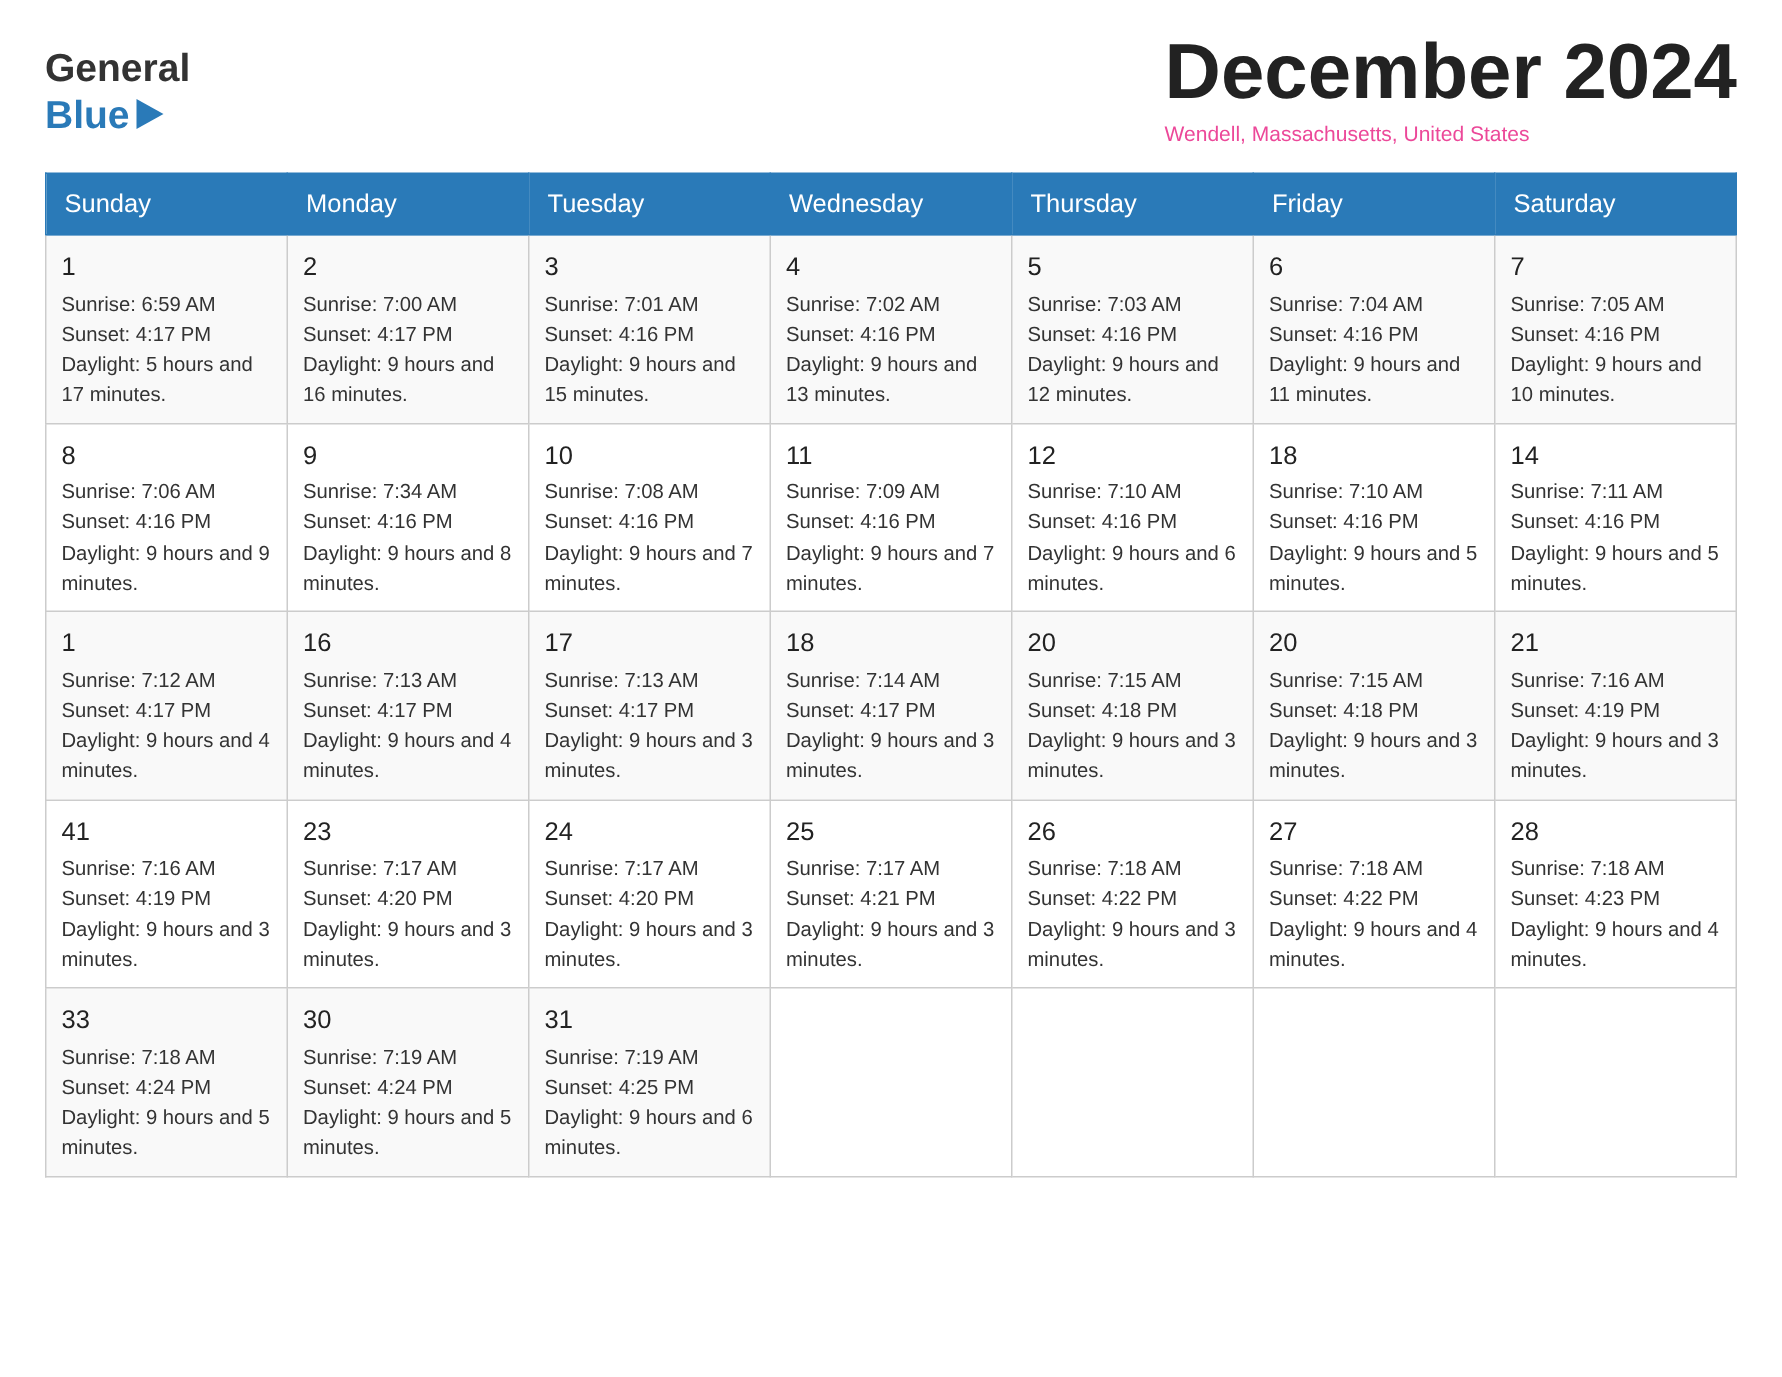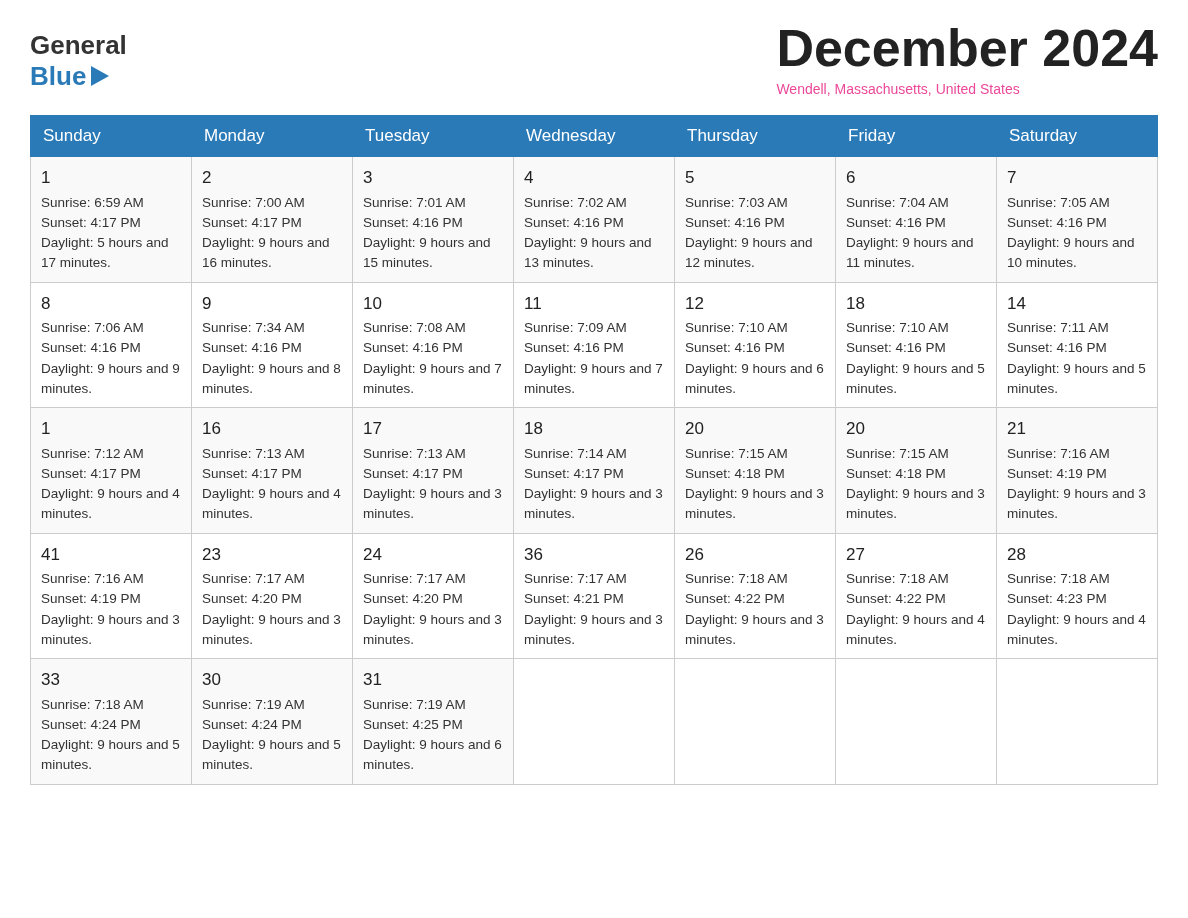--- a/index.html
+++ b/index.html
@@ -156,21 +156,21 @@
         <td><span class="day-num">17</span><span>Sunrise: 7:13 AM</span><br><span>Sunset: 4:17 PM</span><br><span>Daylight: 9 hours and 3 minutes.</span></td>
         <td><span class="day-num">18</span><span>Sunrise: 7:14 AM</span><br><span>Sunset: 4:17 PM</span><br><span>Daylight: 9 hours and 3 minutes.</span></td>
         <td><span class="day-num">20</span><span>Sunrise: 7:15 AM</span><br><span>Sunset: 4:18 PM</span><br><span>Daylight: 9 hours and 3 minutes.</span></td>
         <td><span class="day-num">20</span><span>Sunrise: 7:15 AM</span><br><span>Sunset: 4:18 PM</span><br><span>Daylight: 9 hours and 3 minutes.</span></td>
         <td><span class="day-num">21</span><span>Sunrise: 7:16 AM</span><br><span>Sunset: 4:19 PM</span><br><span>Daylight: 9 hours and 3 minutes.</span></td>
       </tr>
       <tr>
         <td><span class="day-num">41</span><span>Sunrise: 7:16 AM</span><br><span>Sunset: 4:19 PM</span><br><span>Daylight: 9 hours and 3 minutes.</span></td>
         <td><span class="day-num">23</span><span>Sunrise: 7:17 AM</span><br><span>Sunset: 4:20 PM</span><br><span>Daylight: 9 hours and 3 minutes.</span></td>
         <td><span class="day-num">24</span><span>Sunrise: 7:17 AM</span><br><span>Sunset: 4:20 PM</span><br><span>Daylight: 9 hours and 3 minutes.</span></td>
-        <td><span class="day-num">36</span><span>Sunrise: 7:17 AM</span><br><span>Sunset: 4:21 PM</span><br><span>Daylight: 9 hours and 3 minutes.</span></td>
+        <td><span class="day-num">25</span><span>Sunrise: 7:17 AM</span><br><span>Sunset: 4:21 PM</span><br><span>Daylight: 9 hours and 3 minutes.</span></td>
         <td><span class="day-num">26</span><span>Sunrise: 7:18 AM</span><br><span>Sunset: 4:22 PM</span><br><span>Daylight: 9 hours and 3 minutes.</span></td>
         <td><span class="day-num">27</span><span>Sunrise: 7:18 AM</span><br><span>Sunset: 4:22 PM</span><br><span>Daylight: 9 hours and 4 minutes.</span></td>
         <td><span class="day-num">28</span><span>Sunrise: 7:18 AM</span><br><span>Sunset: 4:23 PM</span><br><span>Daylight: 9 hours and 4 minutes.</span></td>
       </tr>
       <tr>
         <td><span class="day-num">33</span><span>Sunrise: 7:18 AM</span><br><span>Sunset: 4:24 PM</span><br><span>Daylight: 9 hours and 5 minutes.</span></td>
         <td><span class="day-num">30</span><span>Sunrise: 7:19 AM</span><br><span>Sunset: 4:24 PM</span><br><span>Daylight: 9 hours and 5 minutes.</span></td>
         <td><span class="day-num">31</span><span>Sunrise: 7:19 AM</span><br><span>Sunset: 4:25 PM</span><br><span>Daylight: 9 hours and 6 minutes.</span></td>
         <td class="empty-cell"></td>
         <td class="empty-cell"></td>

